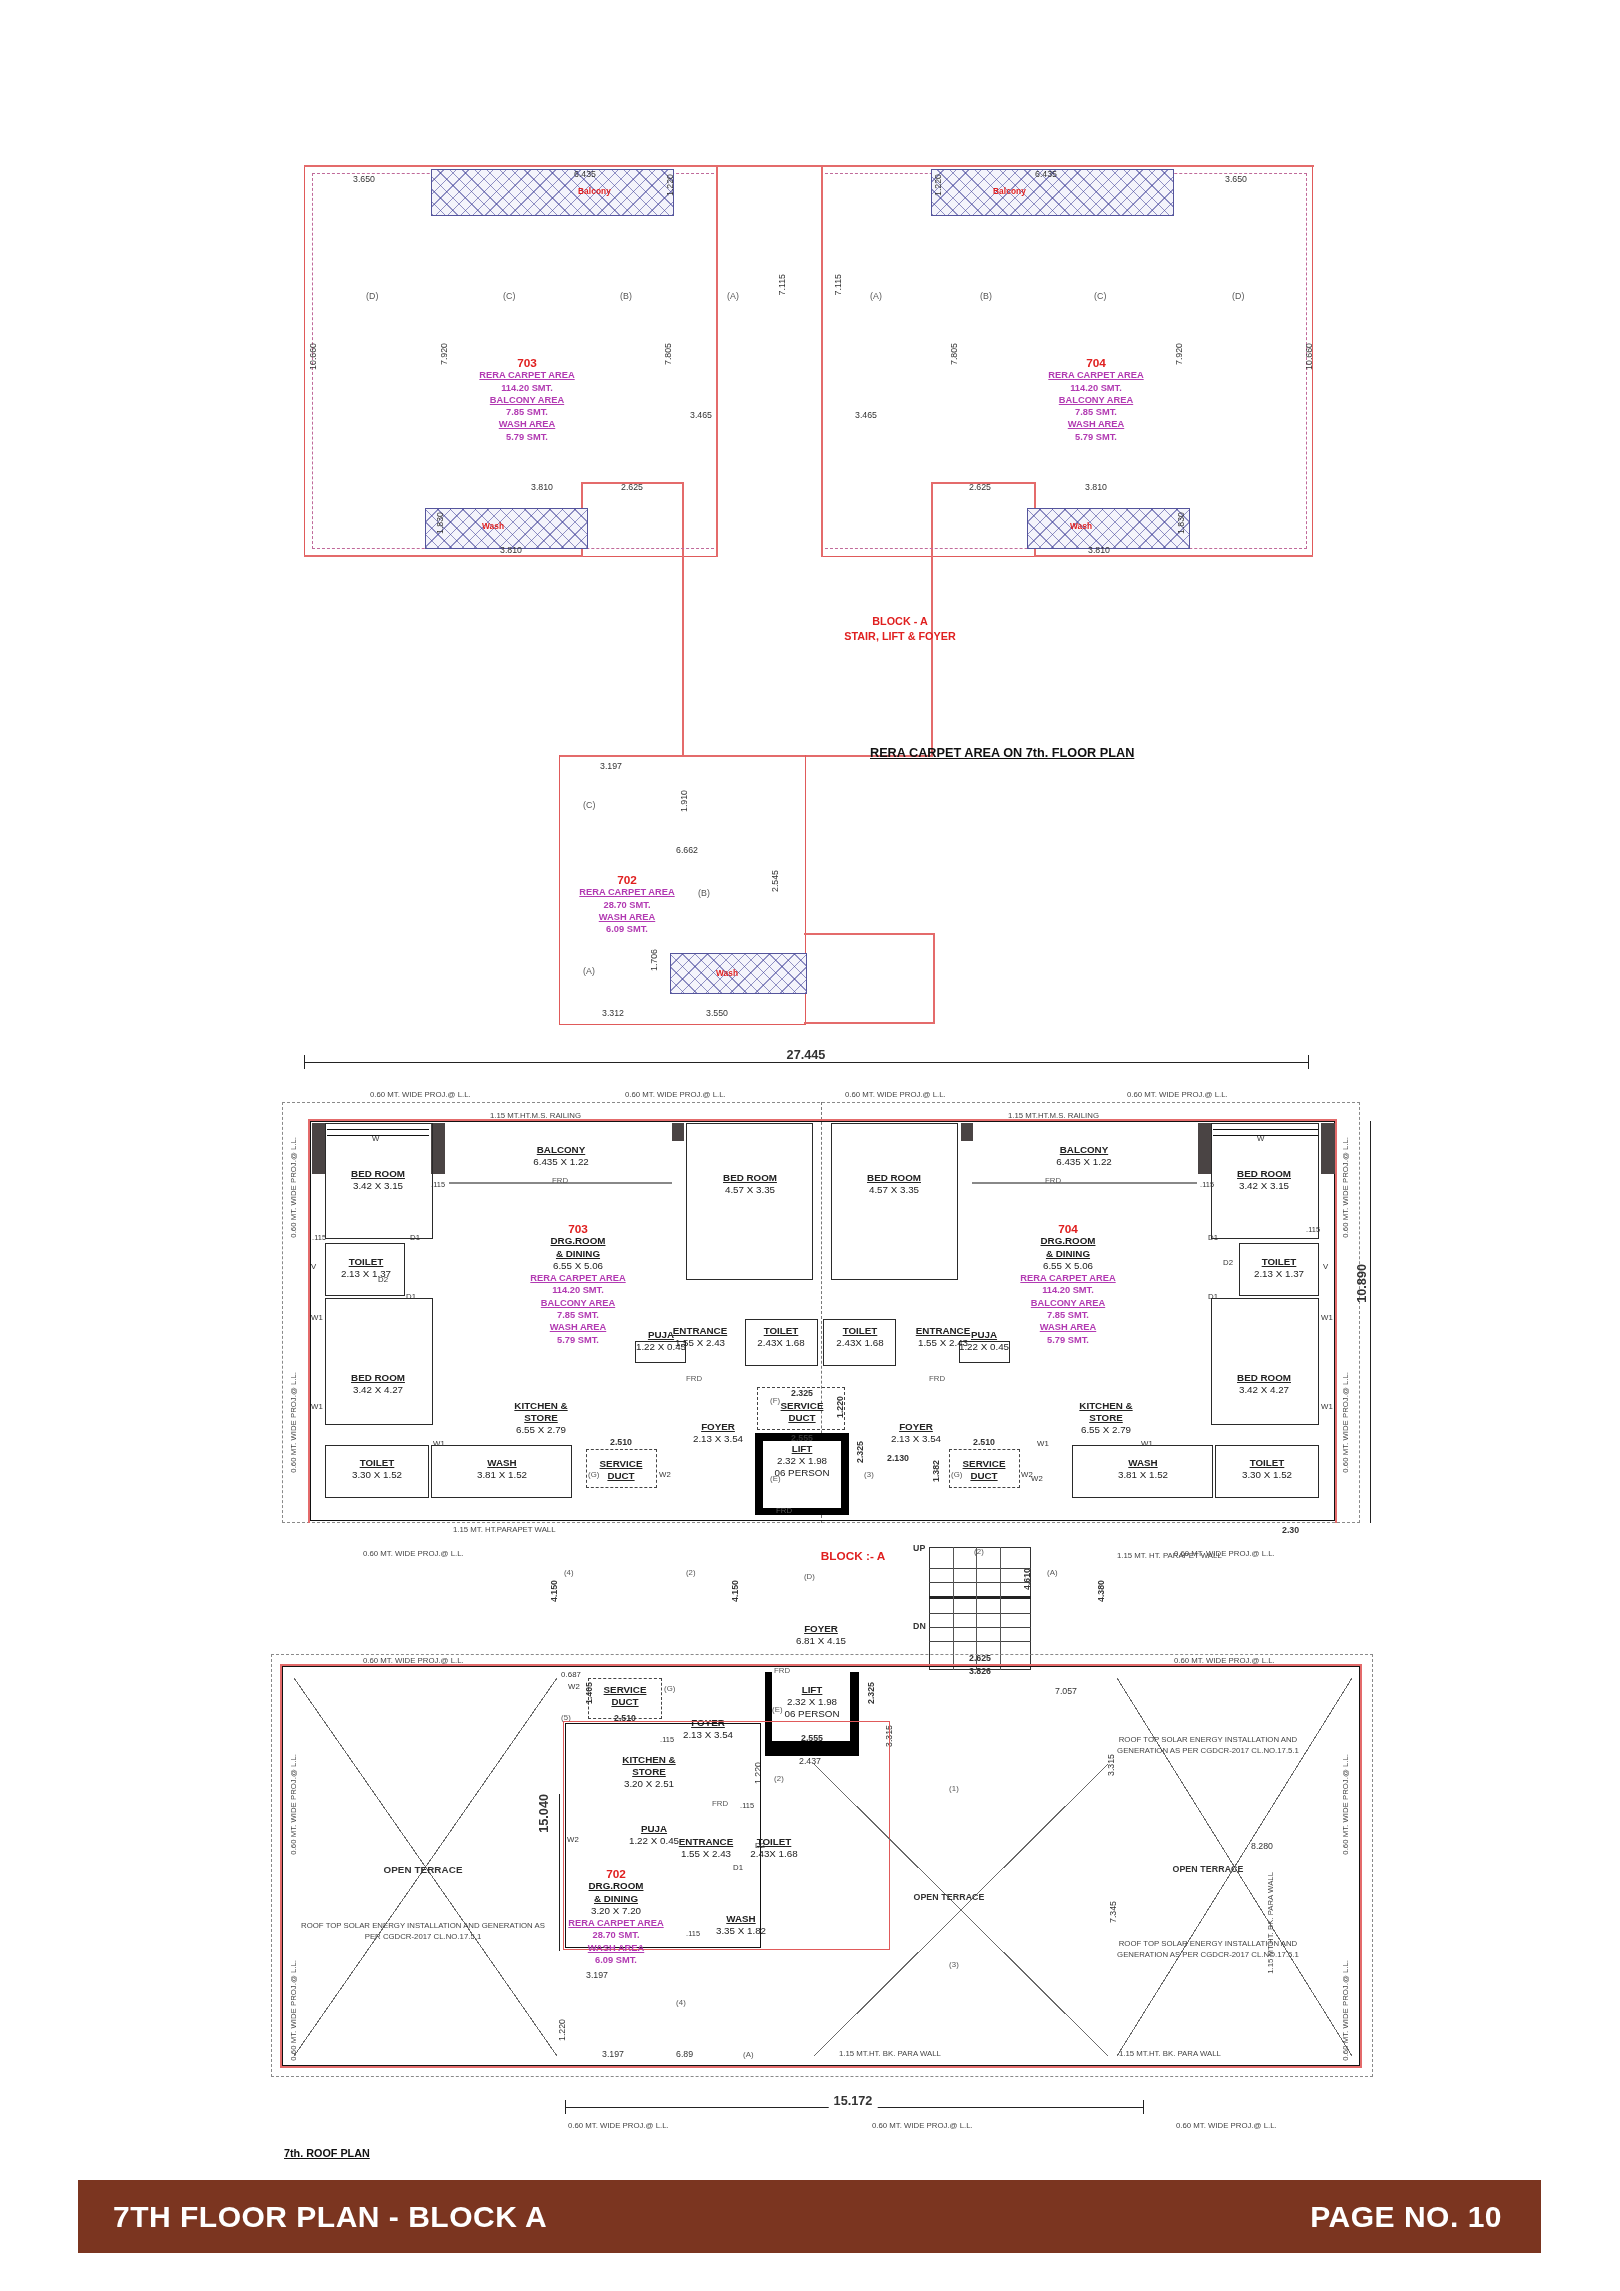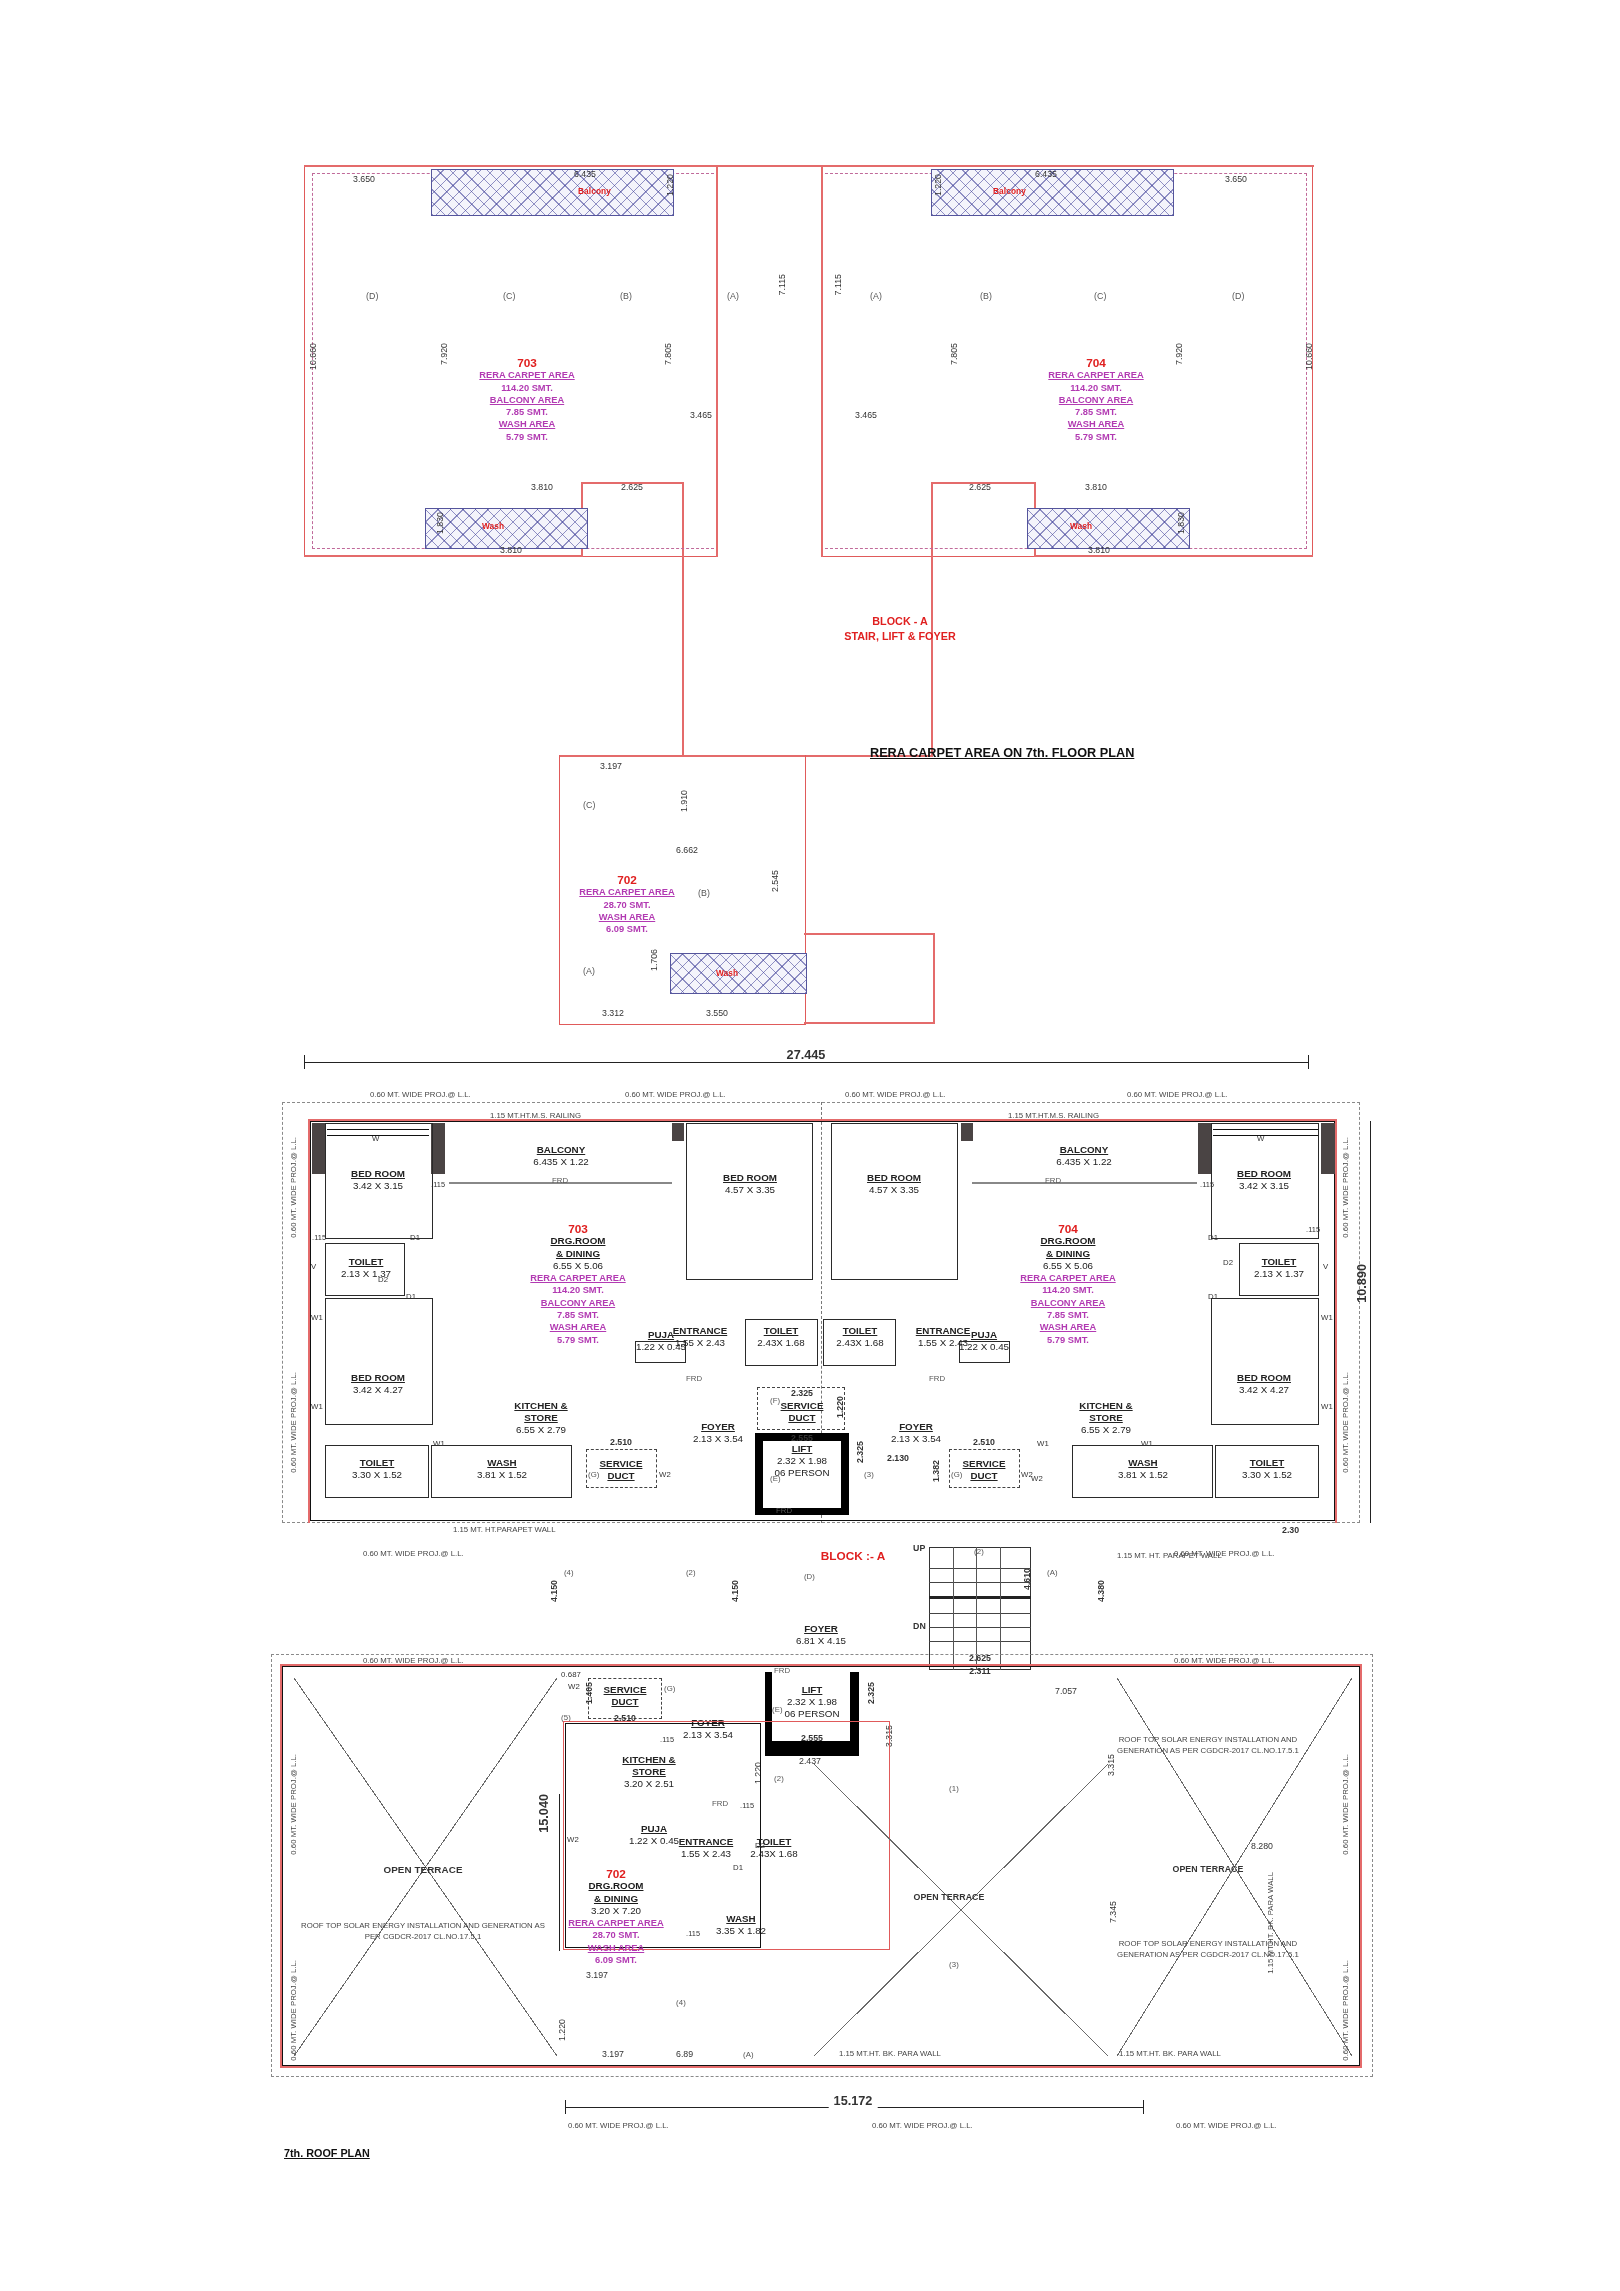--- a/index.html
+++ b/index.html
@@ -487,21 +487,21 @@
     </div>
     <span class="dim" style="left:564px;top:1568px;font-size:7.8px;color:#555;">(4)</span>
     <span class="dim" style="left:686px;top:1568px;font-size:7.8px;color:#555;">(2)</span>
     <span class="dim" style="left:804px;top:1572px;font-size:7.8px;color:#555;">(D)</span>
     <span class="dimv bold" style="left:549px;top:1580px;">4.150</span>
     <span class="dimv bold" style="left:730px;top:1580px;">4.150</span>
     <span class="dimv bold" style="left:1022px;top:1568px;">4.610</span>
     <span class="dimv bold" style="left:1096px;top:1580px;">4.380</span>
     <span class="dim bold" style="left:821px;top:1670px;transform:translateX(-50%);">5.967</span>
     <span class="dim bold" style="left:980px;top:1653px;transform:translateX(-50%);">2.625</span>
-    <span class="dim bold" style="left:980px;top:1666px;transform:translateX(-50%);">2.311</span>
+    <span class="dim bold" style="left:980px;top:1666px;transform:translateX(-50%);">3.826</span>
 
     <div class="thin" style="left:929px;top:1547px;width:102px;height:123px;border-color:#333;"></div>
     <div class="stair-ln" style="left:929px;top:1568px;width:102px;"></div>
     <div class="stair-ln" style="left:929px;top:1582px;width:102px;"></div>
     <div class="stair-ln" style="left:929px;top:1596px;width:102px;height:2.5px;background:#222;"></div>
     <div class="stair-ln" style="left:929px;top:1613px;width:102px;"></div>
     <div class="stair-ln" style="left:929px;top:1627px;width:102px;"></div>
     <div class="stair-ln" style="left:929px;top:1641px;width:102px;"></div>
     <div class="ln lnv" style="left:953px;top:1547px;height:123px;background:#555;"></div>
     <div class="ln lnv" style="left:976px;top:1547px;height:123px;background:#555;"></div>
@@ -639,15 +639,19 @@
     <span class="smalltxt" style="left:1176px;top:2121px;">0.60 MT. WIDE PROJ.@ L.L.</span>
 
     <div class="dashgry" style="left:271px;top:1654px;width:1102px;height:423px;"></div>
 
     <div style="position:absolute;left:284px;top:2143px;">
       <span class="bold ul" style="font-size:10.8px;color:#111;">7th. ROOF PLAN</span>
     </div>
   </div>
 
 
+  <div class="banner">
+    <span class="bt">7TH FLOOR PLAN - BLOCK A</span>
+    <span class="bp">PAGE NO. 10</span>
+  </div>
 
 </div>
 
 
 </body></html>

